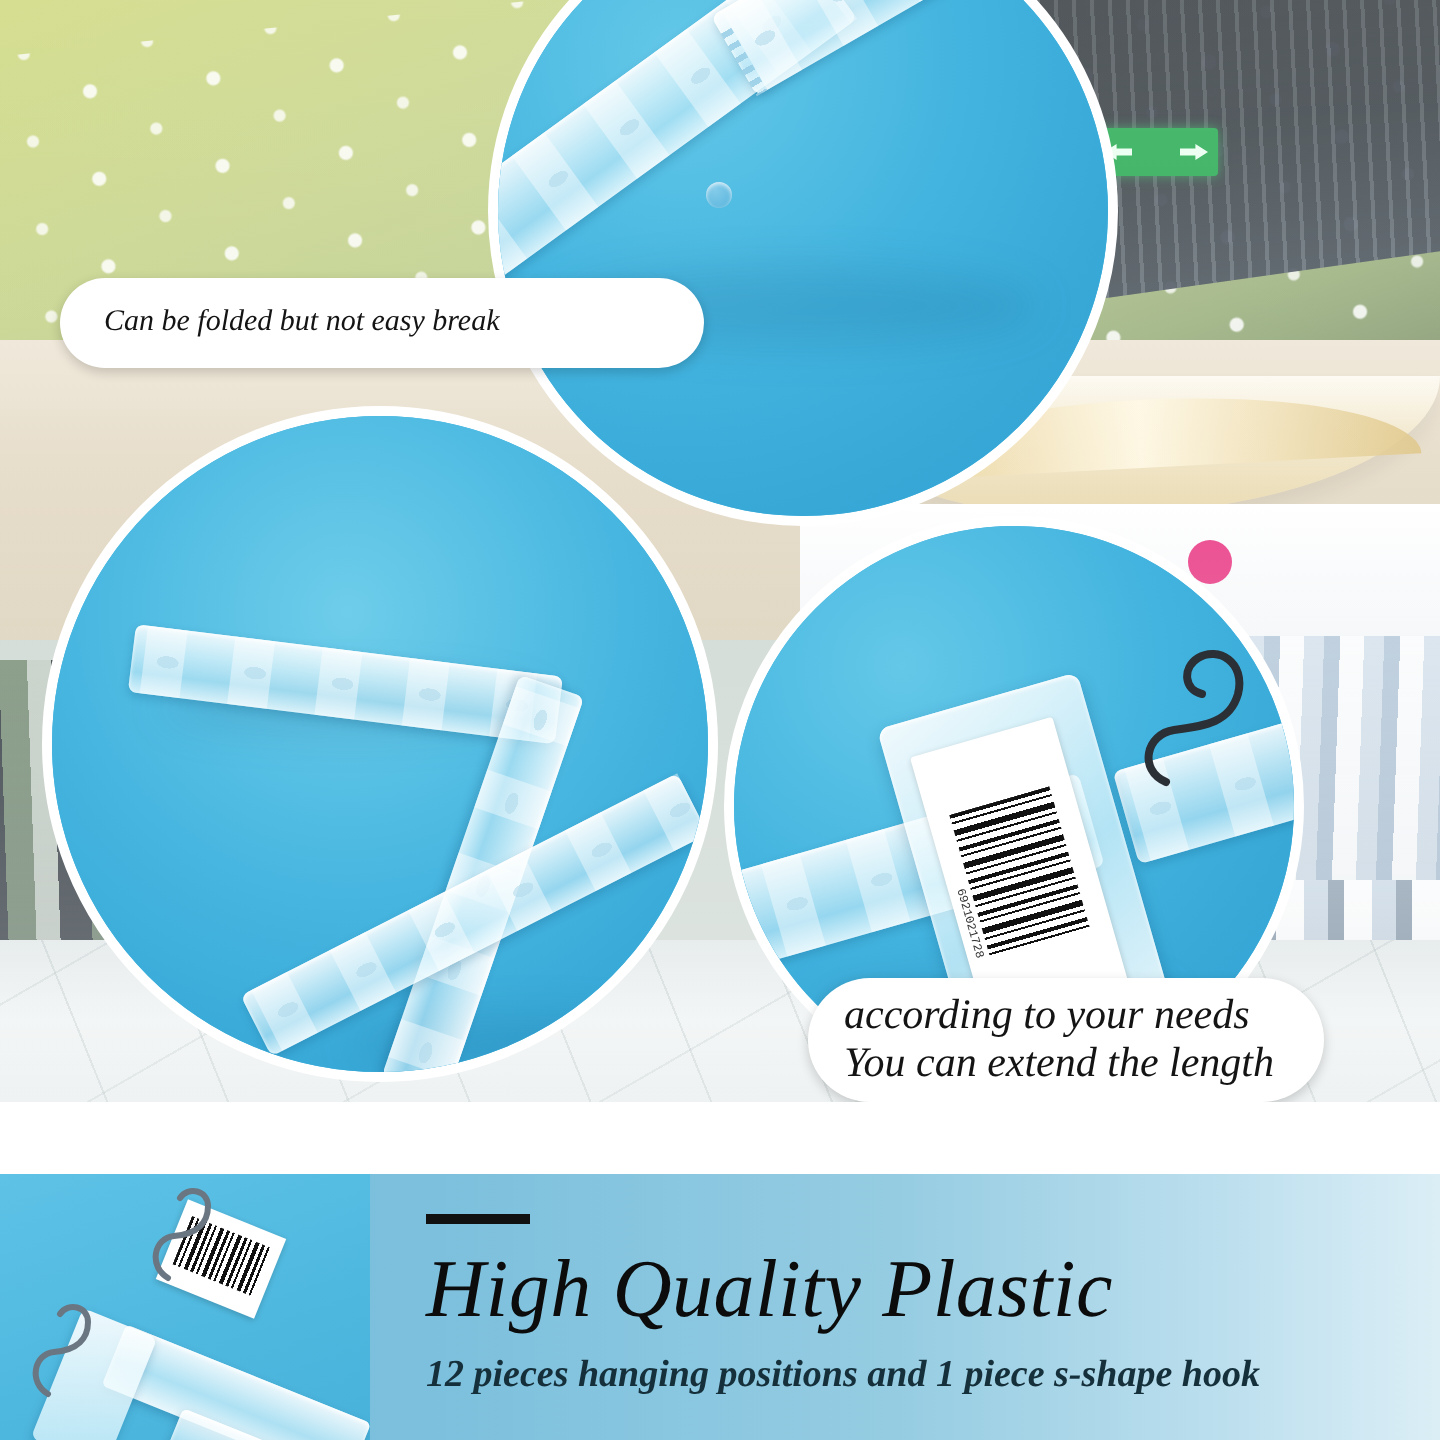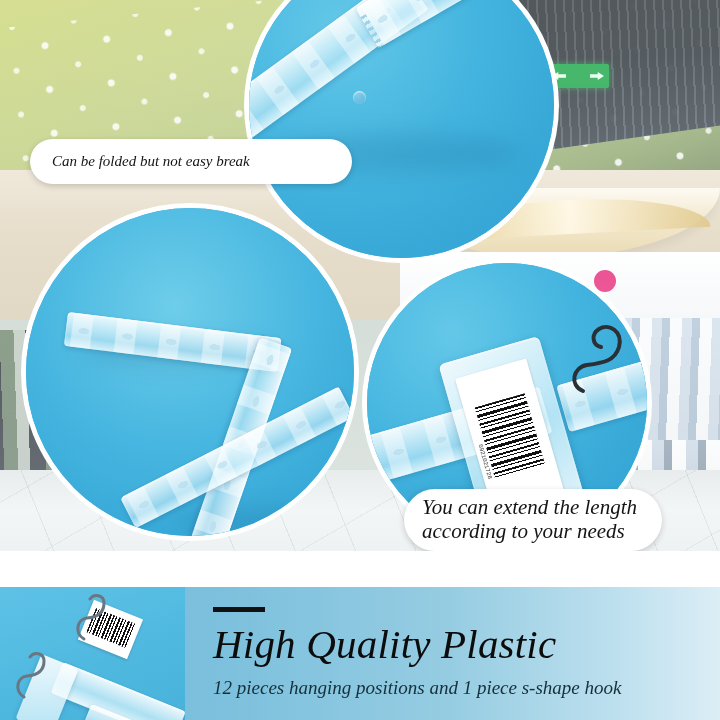--- a/index.html
+++ b/index.html
@@ -286,21 +286,21 @@
   .rule {
     position:absolute; left:0; top:20px; width:52px; height:5px; background:#111;
   }
   .headline {
     position:absolute; left:0; top:33px;
     font-style:italic; font-size:41px; color:#0c0c0c; letter-spacing:.2px;
     white-space:nowrap;
   }
   .subline {
     position:absolute; left:0; top:89px; width:500px;
-    font-style:italic; font-size:19px; color:#15303b; line-height:1.22;
+    font-style:italic; font-size:19px; color:#15303b; line-height:1.22;font-weight:bold;
   }
 </style>
 </head>
 <body>
 
 <div class="page">
 
   <div class="top">
 
     <div class="store-photo">
@@ -377,22 +377,22 @@
 
       <svg class="hook" viewBox="0 0 70 82">
         <path d="M20 74 C6 68 10 50 24 48 C40 46 52 44 56 30 C60 14 46 6 36 12 C28 17 29 28 38 30" fill="none" stroke="#2b2f36" stroke-width="4" stroke-linecap="round"></path>
       </svg>
     </div>
 
     <div class="pill pill-1">
       <span>Can be folded but not easy break</span>
     </div>
     <div class="pill pill-2">
+      <span>according to your needs</span>
       <span>You can extend the length</span>
-      <span>according to your needs</span>
     </div>
   </div>
 
   <div class="banner">
 
     <div class="banner-photo">
       <div class="bp-strip bp-a"></div>
       <div class="bp-strip bp-b"></div>
       <div class="bp-tag"></div>
       <div class="bp-label">

